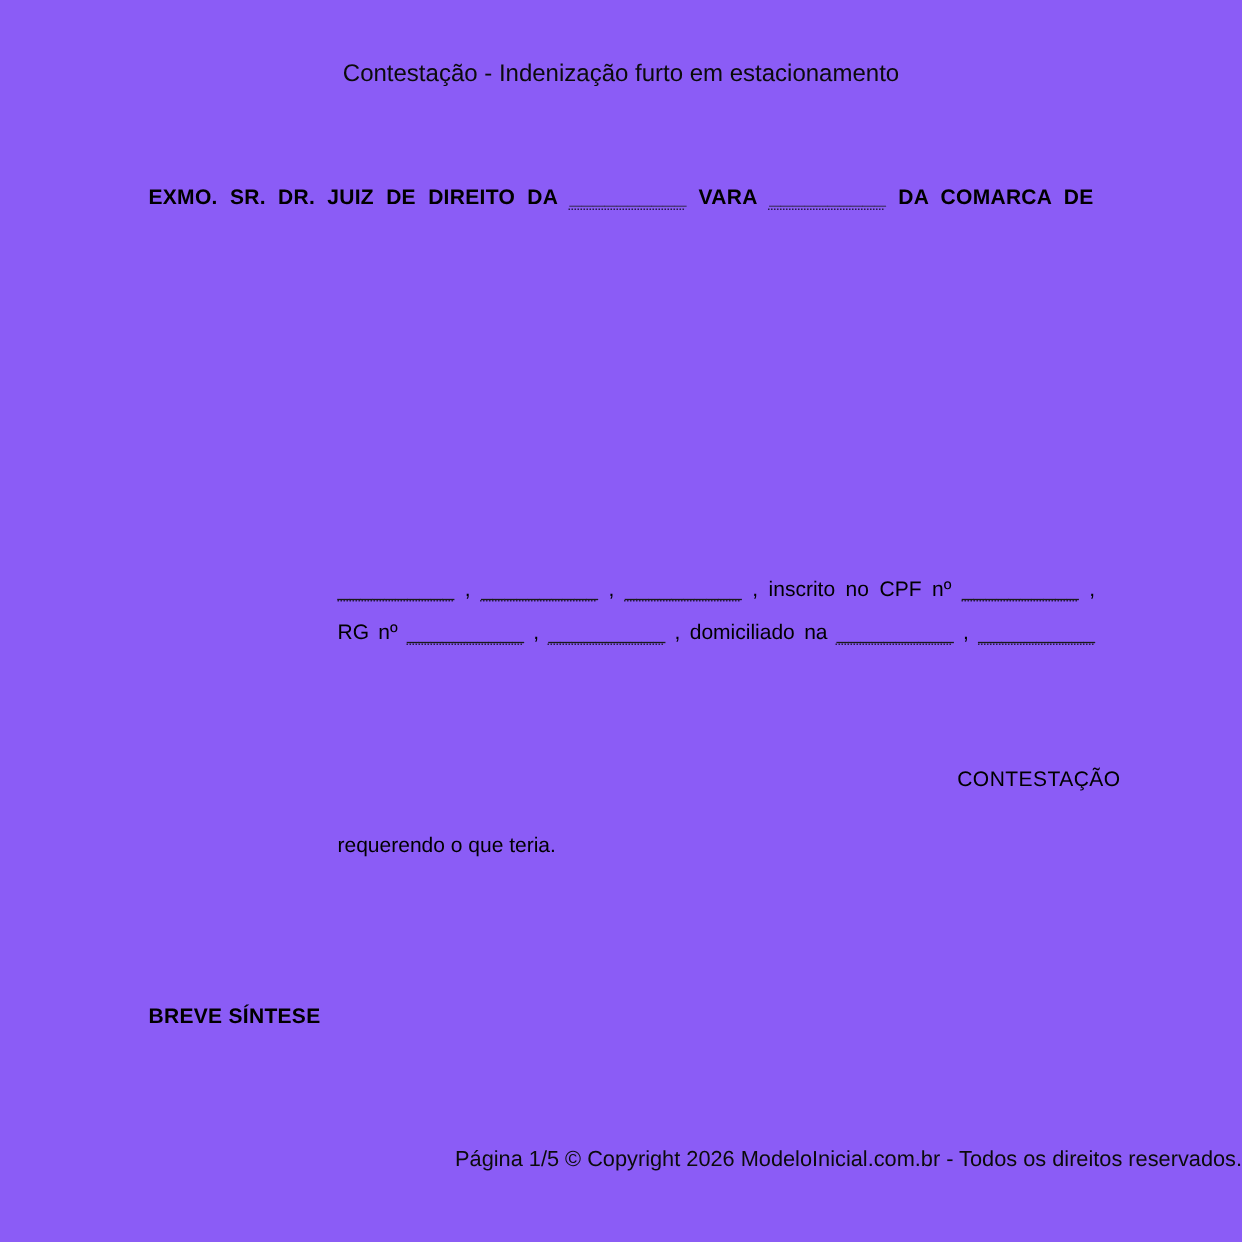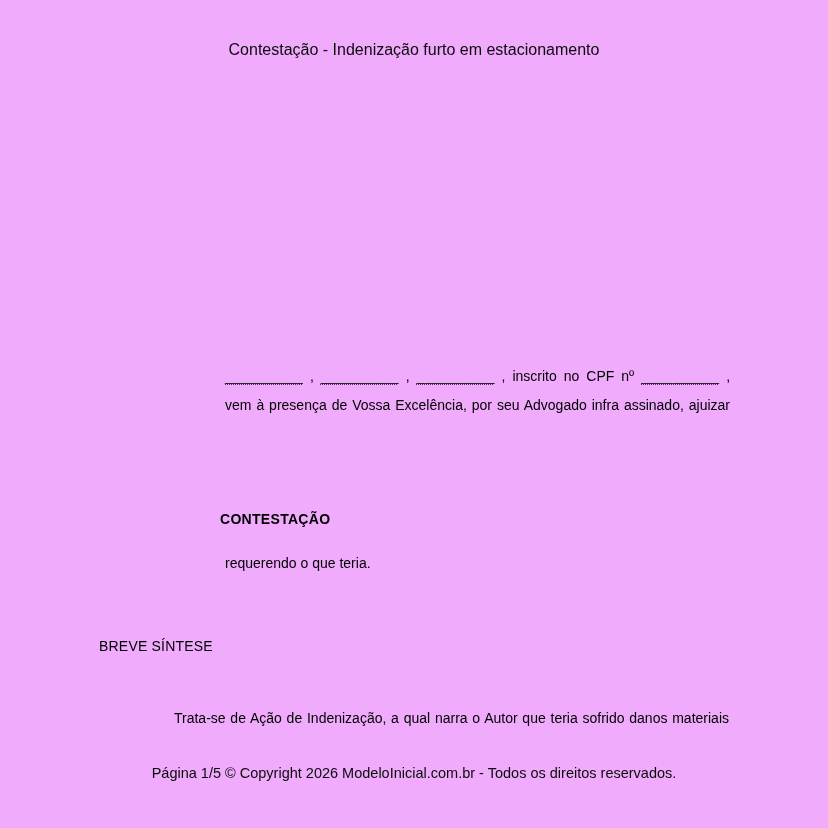--- a/index.html
+++ b/index.html
@@ -4,21 +4,21 @@
 <style>
   html, body {
     margin: 0;
     padding: 0;
     background: #ffffff;
   }
   .page {
     position: relative;
     width: 828px;
     height: 828px;
-    background: #f0abfc;
+    background: #8b5cf6;
     color: #000000;
     font-family: "Liberation Sans", sans-serif;
     font-size: 14px;
     overflow: hidden;
   }
   .abs { position: absolute; }
 
   .doc-title {
     top: 40px; left: 0; width: 828px;
     text-align: center;
@@ -34,48 +34,48 @@
   }
   .jline {
     text-align: justify;
     text-align-last: justify;
   }
   .processo {
     top: 288px; left: 99px; width: 630px;
     line-height: 18px;
   }
   .qualification {
-    top: 362px; left: 225px; width: 505px;
+    top: 378px; left: 225px; width: 505px;
     line-height: 29px;
   }
   .section-heading {
-    top: 510px; left: 220px; width: 505px;
-    text-align: left;
-    font-weight: bold;
+    top: 510px; left: 242px; width: 505px;
+    text-align: right;
+    font-weight: normal;
     line-height: 18px;
     letter-spacing: 0.3px;
   }
   .statement {
     top: 549px; left: 225px; width: 505px;
     line-height: 28px;
   }
   .synthesis-heading {
-    top: 637px; left: 99px; width: 630px;
-    font-weight: normal;
+    top: 668px; left: 99px; width: 630px;
+    font-weight: bold;
     line-height: 18px;
     letter-spacing: 0.2px;
   }
   .synthesis-text {
     top: 709px; left: 99px; width: 630px;
     line-height: 18px;
     text-indent: 75px;
   }
   .page-footer {
     top: 764px; left: 0; width: 828px;
-    text-align: center;
+    text-align: right;
     font-size: 14.5px;
     line-height: 18px;
     color: #0b0b0b;
   }
   .blank {
     color: #1a1a1a;
     text-decoration: underline dotted rgba(0,0,0,0.7);
     text-decoration-thickness: 1px;
     text-underline-offset: 3px;
     letter-spacing: 0;
@@ -83,33 +83,33 @@
   }
 </style>
 </head>
 <body>
 
 <div class="page">
 
   <div class="abs doc-title">Contestação - Indenização furto em estacionamento</div>
 
   <div class="abs court-header">
+    <div class="jline">EXMO. SR. DR. JUIZ DE DIREITO DA <span class="blank">__________</span> VARA <span class="blank">__________</span> DA COMARCA DE</div>
   </div>
 
 
   <div class="abs qualification">
     <div class="jline"><span class="blank">__________</span> , <span class="blank">__________</span> , <span class="blank">__________</span> , inscrito no CPF nº <span class="blank">__________</span> ,</div>
-    <div class="jline">vem à presença de Vossa Excelência, por seu Advogado infra assinado, ajuizar</div>
+    <div class="jline">RG nº <span class="blank">__________</span> , <span class="blank">__________</span> , domiciliado na <span class="blank">__________</span> , <span class="blank">__________</span></div>
   </div>
 
   <div class="abs section-heading">CONTESTAÇÃO</div>
 
   <div class="abs statement">
     <div>requerendo o que teria.</div>
   </div>
 
   <div class="abs synthesis-heading">BREVE SÍNTESE</div>
 
-  <div class="abs synthesis-text jline">Trata-se de Ação de Indenização, a qual narra o Autor que teria sofrido danos materiais</div>
 
   <div class="abs page-footer">Página 1/5 © Copyright 2026 ModeloInicial.com.br - Todos os direitos reservados.</div>
 
 </div>
 
 </body></html>

